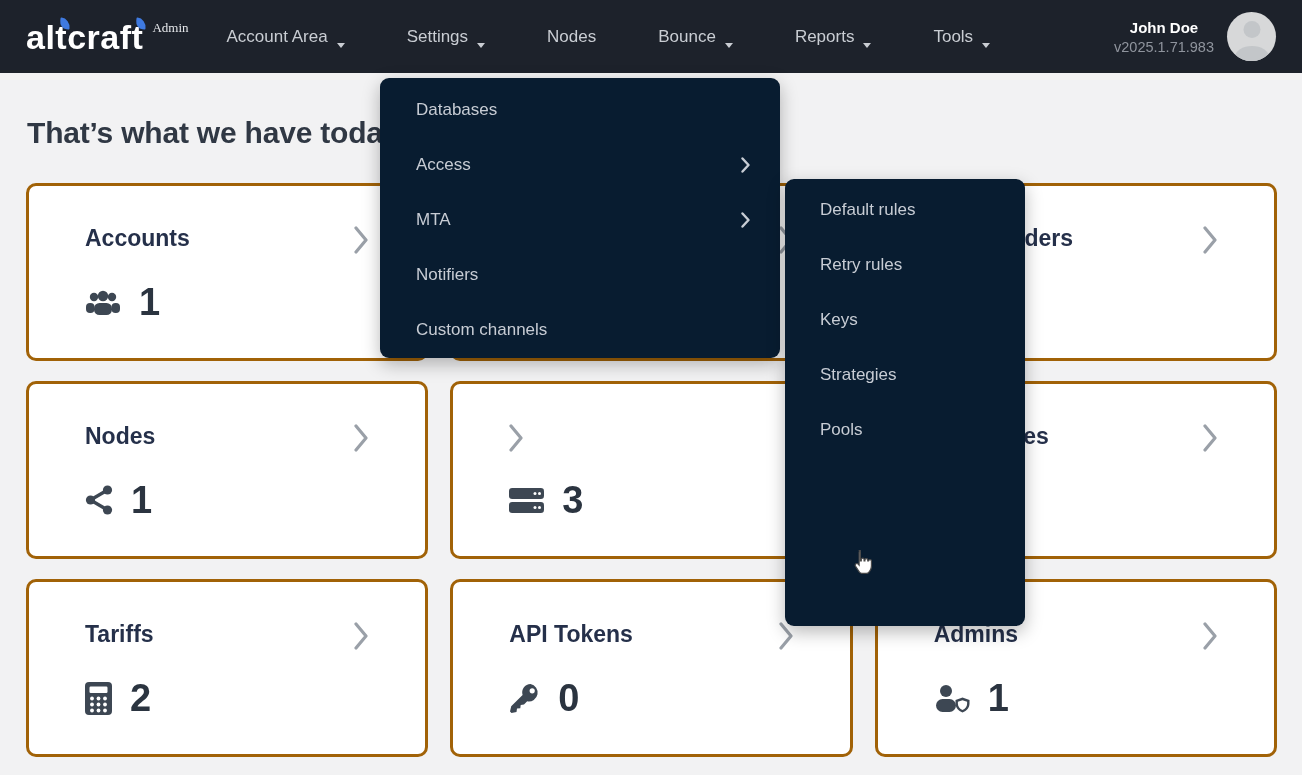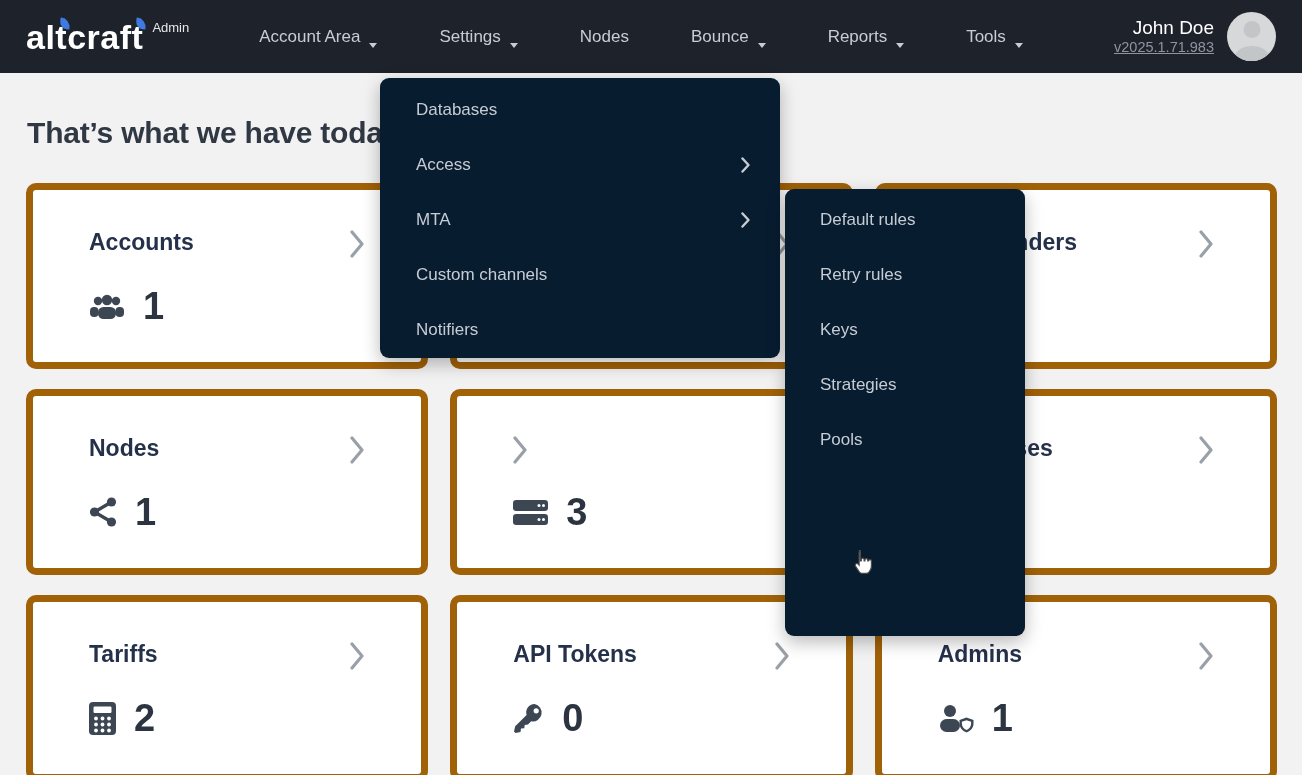--- a/index.html
+++ b/index.html
@@ -5,76 +5,76 @@
   * { margin:0; padding:0; box-sizing:border-box; }
   html,body { width:1302px; height:775px; overflow:hidden; }
   body {
     font-family:"Liberation Sans","DejaVu Sans",sans-serif;
     background:#f2f2f3; position:relative;
   }
 
   
   .navbar {
     height:73px; background:#1d222b; display:flex; align-items:center;
-    padding:0 26px; position:relative; z-index:10;gap:32px;
+    padding:0 26px; position:relative; z-index:10;
   }
   .logo { display:flex; align-items:flex-start; cursor:pointer; }
   .logo-text { font-size:34px; font-weight:bold; color:#ffffff; letter-spacing:.5px; line-height:40px; }
   .logo-t { position:relative; display:inline-block; }
   .logo-t::after {
     content:""; position:absolute; top:1px; right:-3px; width:10px; height:11px;
     background:#3f7ae0; border-radius:1px 90% 1px 70%;
     transform:rotate(6deg);
   }
-  .logo-badge { font-size:13px; color:#e6e8eb; margin-left:9px; margin-top:3px; }
+  .logo-badge { font-size:13px; color:#e6e8eb; margin-left:9px; margin-top:3px;font-family:Liberation Serif, serif; }
 
   .nav-items { display:flex; align-items:center; gap:62px; margin-left:38px; color:#c9cdd3; font-size:17px; }
   .nav-item { display:flex; align-items:flex-end; cursor:pointer; white-space:nowrap; }
   .caret { width:0; height:0; border-left:4.5px solid transparent; border-right:4.5px solid transparent;
            border-top:5.5px solid #c9cdd3; margin-left:9px; transform:translateY(1px); }
 
   .user-block { margin-left:auto; display:flex; align-items:center; gap:13px; }
   .user-meta { text-align:right; }
-  .user-name { color:#ffffff; font-weight:normal; font-size:19px; line-height:21px; }
-  .user-version { color:#8f949d; font-size:14.5px; line-height:19px;text-decoration:underline; }
+  .user-name { color:#ffffff; font-weight:bold; font-size:15px; line-height:21px;text-align:center; }
+  .user-version { color:#8f949d; font-size:14.5px; line-height:19px; }
   .avatar { width:49px; height:49px; border-radius:50%; background:#d7d8d9; position:relative; overflow:hidden; cursor:pointer; }
   .avatar .head { position:absolute; top:9px; left:50%; transform:translateX(-50%); width:17px; height:17px; border-radius:50%; background:#c3c6c9; }
   .avatar .shoulders { position:absolute; bottom:-7px; left:50%; transform:translateX(-50%); width:34px; height:22px; border-radius:50% 50% 0 0; background:#c3c6c9; }
 
   
   .page-heading {
     position:absolute; left:27px; top:116px; font-size:30px; font-weight:bold;
     color:#303844; letter-spacing:-.2px;
   }
 
   .grid {
     position:absolute; left:26px; top:183px; width:1251px;
     display:grid; grid-template-columns:repeat(3,1fr); column-gap:22px; row-gap:20px;
   }
   .card {
-    background:#ffffff; border:7px solid #a16207; border-radius:10px;
+    background:#ffffff; border:3px solid #a16207; border-radius:10px;
     padding:36px 56px 34px 56px; cursor:pointer;
   }
   .card-head { display:flex; justify-content:space-between; align-items:flex-start; }
   .card-title { font-size:23px; font-weight:bold; color:#25304a; line-height:32px; max-width:250px; }
   .card-chevron { flex:0 0 auto; margin-top:4px; }
   .card-count { margin-top:26px; display:flex; align-items:center; gap:18px; height:44px; }
   .count-icon { color:#3d4753; display:flex; align-items:center; }
   .count-icon svg { fill:#3d4753; }
   .count-value { font-size:38px; font-weight:bold; color:#2b3440; }
 
   
   .menu-panel {
     position:absolute; background:#081c30; border-radius:9px;
     box-shadow:0 6px 18px rgba(0,0,0,.28); z-index:50;
     color:#c7ccd4; font-size:17px;
   }
   .settings-dropdown { left:380px; top:78px; width:400px; height:280px; padding:4px 0 1px 0; }
   .settings-dropdown .menu-item { height:55px; display:flex; align-items:center; justify-content:space-between; padding:0 30px 0 36px; cursor:pointer; }
-  .mta-submenu { left:785px; top:189px; width:240px; height:447px; padding:3px 0 4px 0; z-index:51; }
+  .mta-submenu { left:785px; top:179px; width:240px; height:447px; padding:3px 0 4px 0; z-index:51; }
   .mta-submenu .menu-item { height:55px; display:flex; align-items:center; padding:0 20px 0 35px; cursor:pointer; }
 
   .cursor-pointer { position:absolute; left:850px; top:549px; z-index:99; pointer-events:none; }
 </style>
 </head>
 <body>
 
 <header class="navbar">
   <div class="logo">
     <span class="logo-text">al<span class="logo-t">t</span>craf<span class="logo-t">t</span></span>
@@ -290,24 +290,24 @@
         <polyline points="1.5,1.5 7.5,8 1.5,14.5" fill="none" stroke="#c7ccd4" stroke-width="2.4" stroke-linecap="round" stroke-linejoin="round"></polyline>
       </svg>
   </div>
   <div class="menu-item">
     <span>MTA</span>
     <svg width="9" height="16" viewBox="0 0 9 16">
         <polyline points="1.5,1.5 7.5,8 1.5,14.5" fill="none" stroke="#c7ccd4" stroke-width="2.4" stroke-linecap="round" stroke-linejoin="round"></polyline>
       </svg>
   </div>
   <div class="menu-item">
+    <span>Notifiers</span>
+  </div>
+  <div class="menu-item">
     <span>Custom channels</span>
-  </div>
-  <div class="menu-item">
-    <span>Notifiers</span>
   </div>
 </div>
 
 <div class="menu-panel mta-submenu">
   <div class="menu-item">
       <span>Default rules</span>
     </div>
   <div class="menu-item">
       <span>Retry rules</span>
     </div>

